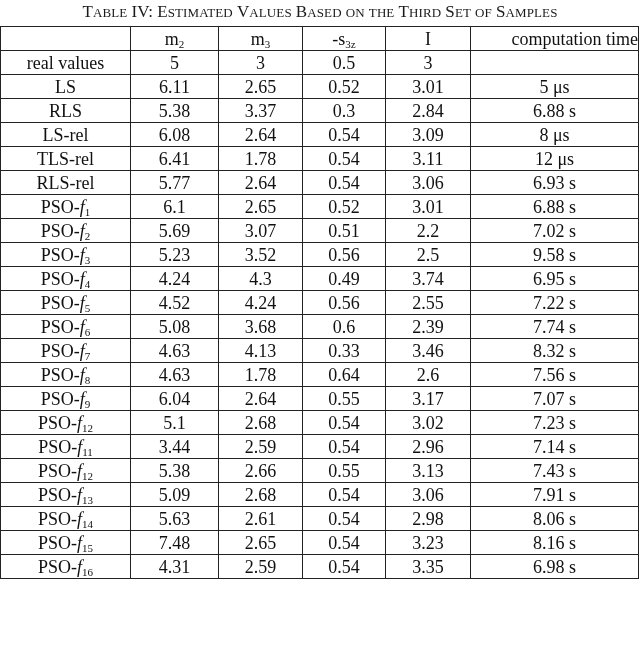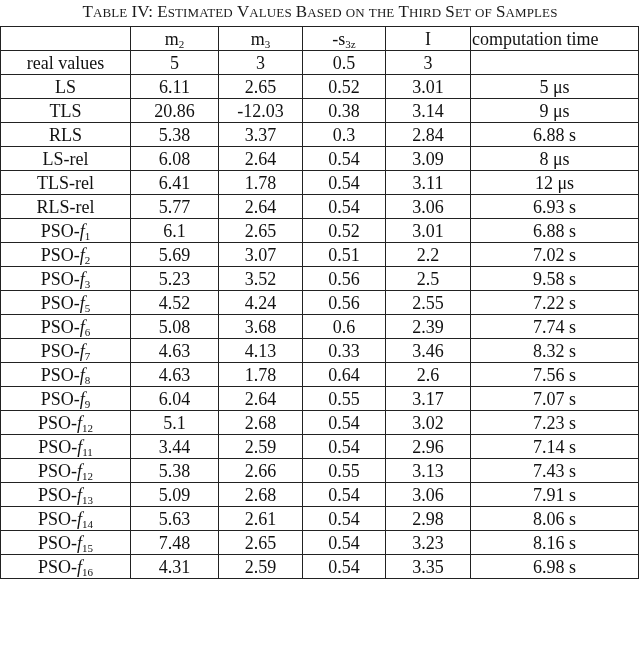--- a/index.html
+++ b/index.html
@@ -36,22 +36,22 @@
       height: 23px;
       padding: 0;
       text-align: center;
       vertical-align: middle;
       font-size: 18px;
       font-weight: normal;
       white-space: nowrap;
       line-height: 22px;
     }
     th.time-head {
-      text-align: left;
-      padding-left: 1px;
+      text-align: right;
+      padding-left: 19px;
       margin-top: 40px;
     }
     sub {
       font-size: 11px;
       vertical-align: -3px;
       line-height: 0;
     }
     .fi {
       font-style: italic;
     }
@@ -97,28 +97,20 @@
       </tr>
       <tr>
         <td><span>LS</span></td>
         <td>6.11</td>
         <td>2.65</td>
         <td>0.52</td>
         <td>3.01</td>
         <td>5 μs</td>
       </tr>
       <tr>
-        <td><span>TLS</span></td>
-        <td>20.86</td>
-        <td>-12.03</td>
-        <td>0.38</td>
-        <td>3.14</td>
-        <td>9 μs</td>
-      </tr>
-      <tr>
         <td><span>RLS</span></td>
         <td>5.38</td>
         <td>3.37</td>
         <td>0.3</td>
         <td>2.84</td>
         <td>6.88 s</td>
       </tr>
       <tr>
         <td><span>LS-rel</span></td>
         <td>6.08</td>
@@ -161,20 +153,28 @@
       </tr>
       <tr>
         <td><span>PSO-</span><span class="fi">f</span><sub>3</sub></td>
         <td>5.23</td>
         <td>3.52</td>
         <td>0.56</td>
         <td>2.5</td>
         <td>9.58 s</td>
       </tr>
       <tr>
+        <td><span>PSO-</span><span class="fi">f</span><sub>4</sub></td>
+        <td>4.24</td>
+        <td>4.3</td>
+        <td>0.49</td>
+        <td>3.74</td>
+        <td>6.95 s</td>
+      </tr>
+      <tr>
         <td><span>PSO-</span><span class="fi">f</span><sub>5</sub></td>
         <td>4.52</td>
         <td>4.24</td>
         <td>0.56</td>
         <td>2.55</td>
         <td>7.22 s</td>
       </tr>
       <tr>
         <td><span>PSO-</span><span class="fi">f</span><sub>6</sub></td>
         <td>5.08</td>

